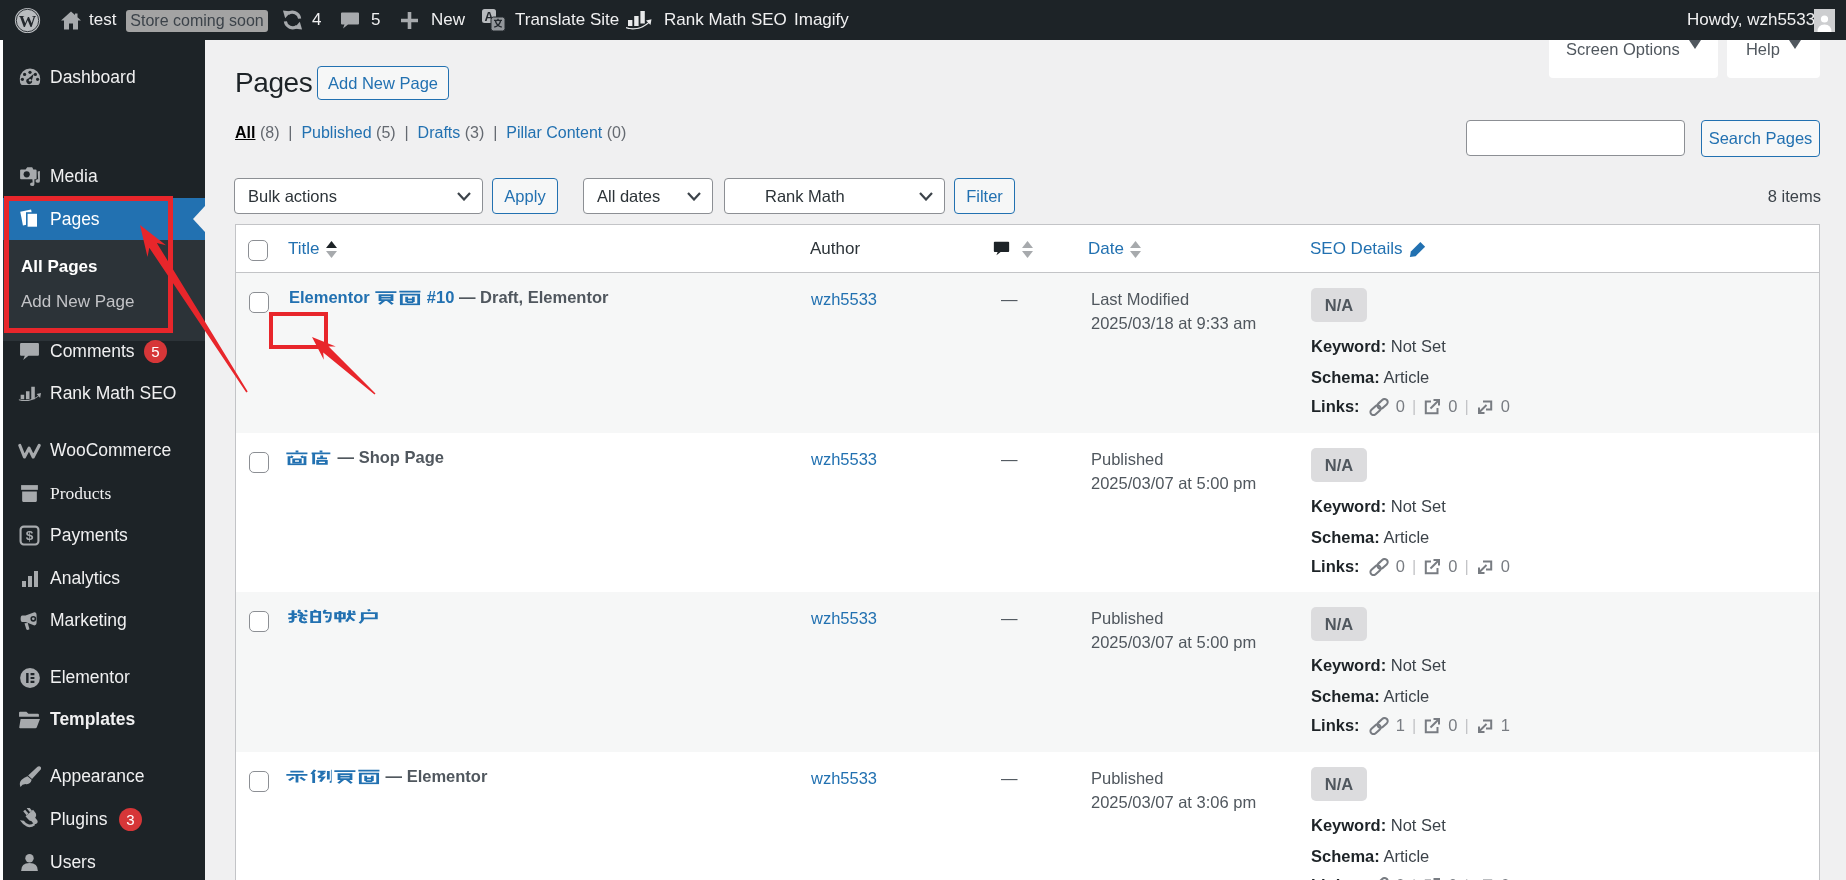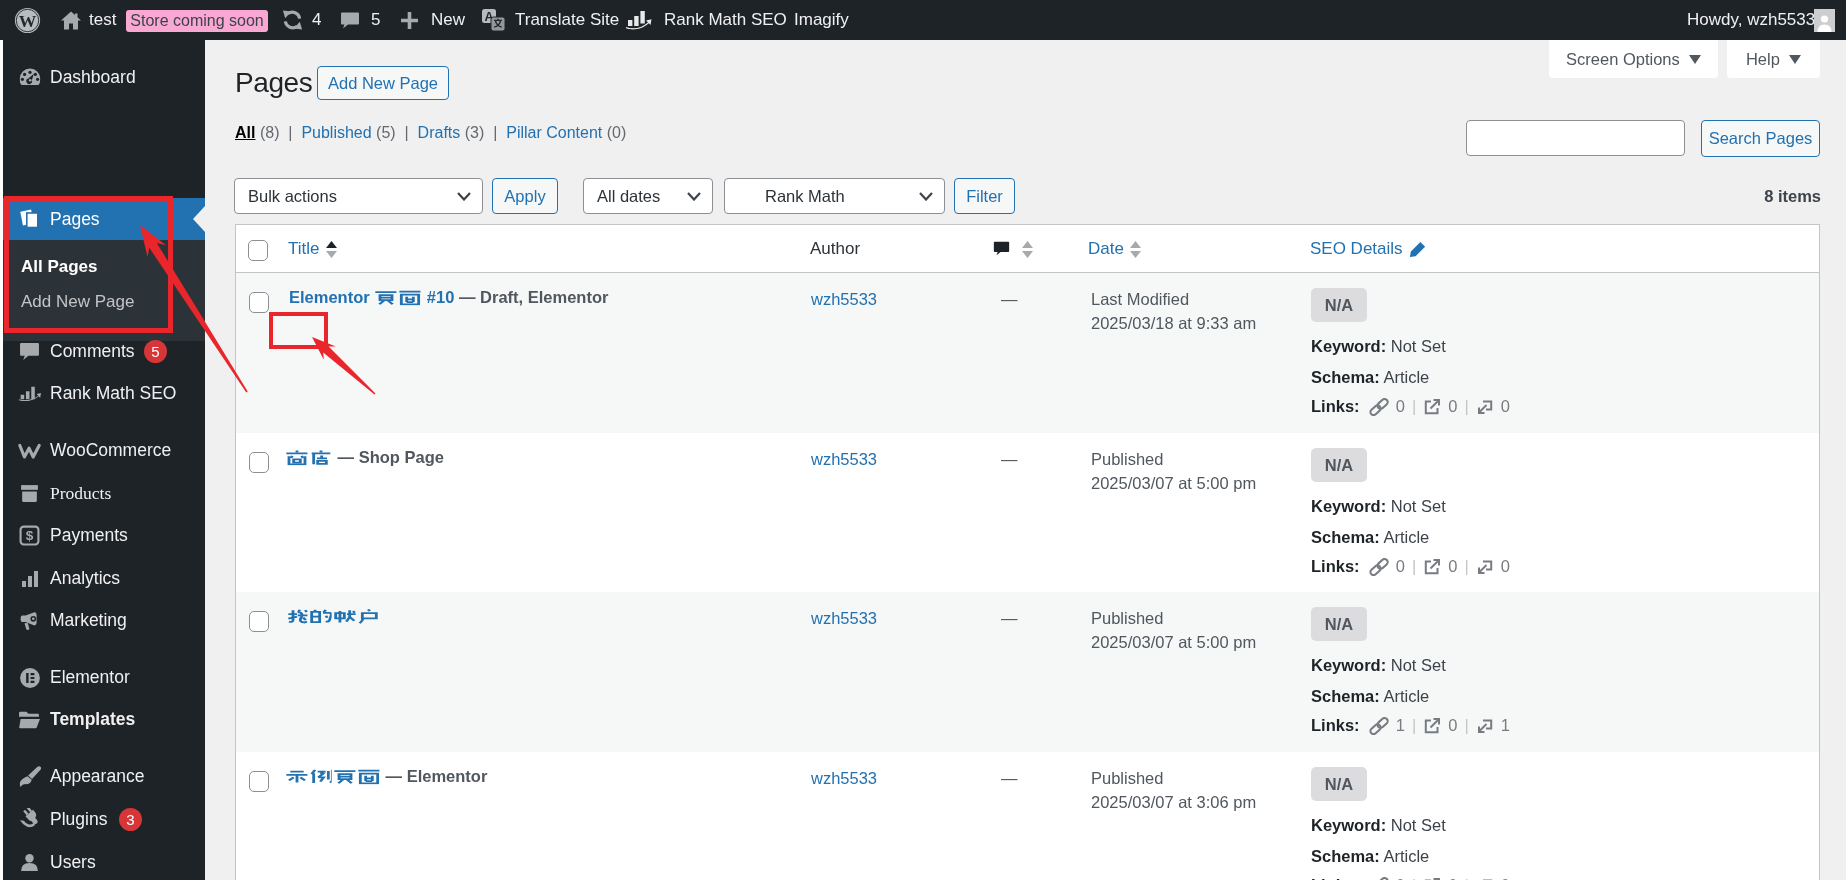--- a/index.html
+++ b/index.html
@@ -15,30 +15,30 @@
 
 #sidebar { position:absolute; left:0; top:40px; width:205px; height:840px; background:#1d2327; }
 .mi { position:absolute; left:0; width:226px; height:43px; display:flex; align-items:center; color:#f0f0f1; font-size:17.5px; }
 .mi .mico { position:absolute; left:18px; width:23px; height:23px; display:flex; align-items:center; justify-content:center; }
 .mi .mlab { position:absolute; left:50px; }
 .sub { position:absolute; left:0; width:205px; background:#2c3338; }
 .badge { display:inline-block; background:#d63638; color:#fff; border-radius:50%; min-width:23px; height:23px; line-height:23px; text-align:center; font-size:15px; margin-left:9px; }
 
 
 #content { position:absolute; left:205px; top:40px; width:1641px; height:840px; background:#f0f0f1; }
-.tab { position:absolute; top:0; background:#fff; color:#50575e; font-size:16.5px; display:flex; align-items:center; justify-content:center; border-radius:0 0 4px 4px; }
+.tab { position:absolute; top:0; background:#fff; color:#50575e; font-size:16.5px; display:flex; align-items:flex-start; justify-content:center; border-radius:0 0 4px 4px; }
 h1 { position:absolute; left:30px; top:27px; font-size:28px; font-weight:400; color:#1d2327; letter-spacing:-0.4px; }
 .btn { position:absolute; background:#f6f7f7; border:1.5px solid #2271b1; border-radius:4px; color:#2271b1; font-size:16.5px; display:flex; align-items:center; justify-content:center; }
 .views { position:absolute; left:30px; top:84px; font-size:16px; color:#646970; }
 .views a { color:#2271b1; text-decoration:none; }
 .views .cur { color:#000; font-weight:700;text-decoration:underline; }
 .sel { position:absolute; height:36px; background:#fff; border:1.2px solid #8c8f94; border-radius:4px; font-size:16.5px; color:#2c3338; display:flex; align-items:center; padding-left:13px; }
 .sel svg { position:absolute; right:11px; top:13px; }
 .searchbox { position:absolute; left:1261px; top:80px; width:219px; height:36px; background:#fff; border:1.2px solid #8c8f94; border-radius:4px; }
-.nitems { position:absolute; right:25px; top:147px; font-size:16.5px; color:#3c434a;font-weight:bold; }
+.nitems { position:absolute; right:25px; top:147px; font-size:16.5px; color:#3c434a; }
 
 
 #tbl { position:absolute; left:30px; top:184px; width:1585px; height:656px; background:#fff; border:1px solid #c3c4c7; }
 .thead { position:absolute; left:0; top:0; width:100%; height:48px; border-bottom:1px solid #c3c4c7; background:#fff; }
 .cb { position:absolute; background:#fff; border:1.2px solid #8c8f94; border-radius:5px; width:20px; height:21px; }
 .tmain { font-size:16.5px; font-weight:700; color:#2271b1; }
 .tstate { font-size:16.5px; font-weight:700; color:#50575e; }
 .ract { font-size:16.5px; color:#c3c4c7; }
 .ract a { color:#2271b1; text-decoration:none; }
 .ract .trash { color:#b32d2e; }
@@ -187,21 +187,21 @@
           <circle cx="13.5" cy="13.5" r="11.2" fill="none" stroke="#23282d" stroke-width="0.9"></circle>
           <text x="13.5" y="20" font-family="Liberation Serif" font-size="17.5" font-weight="bold" fill="#23282d" text-anchor="middle">W</text>
         </svg>
   </div>
   <div class="it" style="left:61px;">
     <svg width="20" height="21" viewBox="0 0 20 20">
           <path d="M10 1 L14 4.6 V3 H16.5 V6.8 L20 10 H17 V19 H12 V13 H8 V19 H3 V10 H0 Z" fill="#a7aaad"></path>
         </svg>
   </div>
   <div class="it" style="left:89px;">test</div>
-  <div class="it" style="left:126px; top:9.5px; height:22px; width:142px; background:#f9a8d4; color:#3c434a; border-radius:3px; justify-content:center; font-size:16px;">Store coming soon</div>
+  <div class="it" style="left:126px; top:9.5px; height:22px; width:142px; background:#a3a3a3; color:#3c434a; border-radius:3px; justify-content:center; font-size:16px;">Store coming soon</div>
   <div class="it" style="left:281px;">
     <svg width="23" height="22" viewBox="0 0 24 24">
           <g stroke="#a7aaad" stroke-width="3.4" fill="none">
             <path d="M19.8 10.5 A8 8 0 0 0 7 5.2"></path>
             <path d="M4.2 13.5 A8 8 0 0 0 17 18.8"></path>
           </g>
           <polygon points="1.6,1.6 10.6,2.8 4.0,10.0" fill="#a7aaad"></polygon>
           <polygon points="22.4,22.4 13.4,21.2 20.0,14.0" fill="#a7aaad"></polygon>
         </svg>
   </div>
@@ -258,20 +258,30 @@
               <circle cx="5.6" cy="6.4" r="1.6"></circle>
               <circle cx="16.4" cy="6.4" r="1.6"></circle>
               <circle cx="3.4" cy="11.3" r="1.6"></circle>
               <circle cx="18.6" cy="11.3" r="1.6"></circle>
               <path d="M14.8 5.8 L12.9 12.2 A2.9 2.9 0 1 1 9.3 10.4 Z"></path>
             </g>
             <circle cx="11.2" cy="12.2" r="1.3" fill="#a7aaad"></circle>
           </svg>
         </span>
         <span class="mlab">Dashboard</span>
+      </div>
+  <div class="mi" style="top:114.5px;">
+        <span class="mico">
+          <svg width="22" height="22" viewBox="0 0 20 20">
+            <path d="M2 4 H6 L7.5 2 H12 L13 4 H15 Q16 4 16 5 V12 Q16 13 15 13 H2 Q1 13 1 12 V5 Q1 4 2 4 Z" fill="#a7aaad"></path>
+            <circle cx="7" cy="8.5" r="2.8" fill="#1d2327"></circle>
+            <path d="M17 6 L19 5.5 V14.5 A2 1.6 0 1 1 17.4 13 Z M12 11 L14 10.5 V17.5 A2 1.6 0 1 1 12.4 16 Z" fill="#a7aaad"></path>
+          </svg>
+        </span>
+        <span class="mlab">Media</span>
       </div>
 
   <div class="abs" style="left:0; top:158px; width:205px; height:42px; background:#2271b1;"></div>
   <div class="mi" style="top:158px; height:42px; color:#fff;">
         <span class="mico">
           <svg width="22" height="22" viewBox="0 0 22 22">
             <rect x="2.5" y="2.5" width="11" height="14" fill="#fff" transform="rotate(-11 8 9.5)"></rect>
             <rect x="7.8" y="5" width="11" height="14.5" fill="#fff" stroke="#2271b1" stroke-width="1.6"></rect>
           </svg>
         </span>

